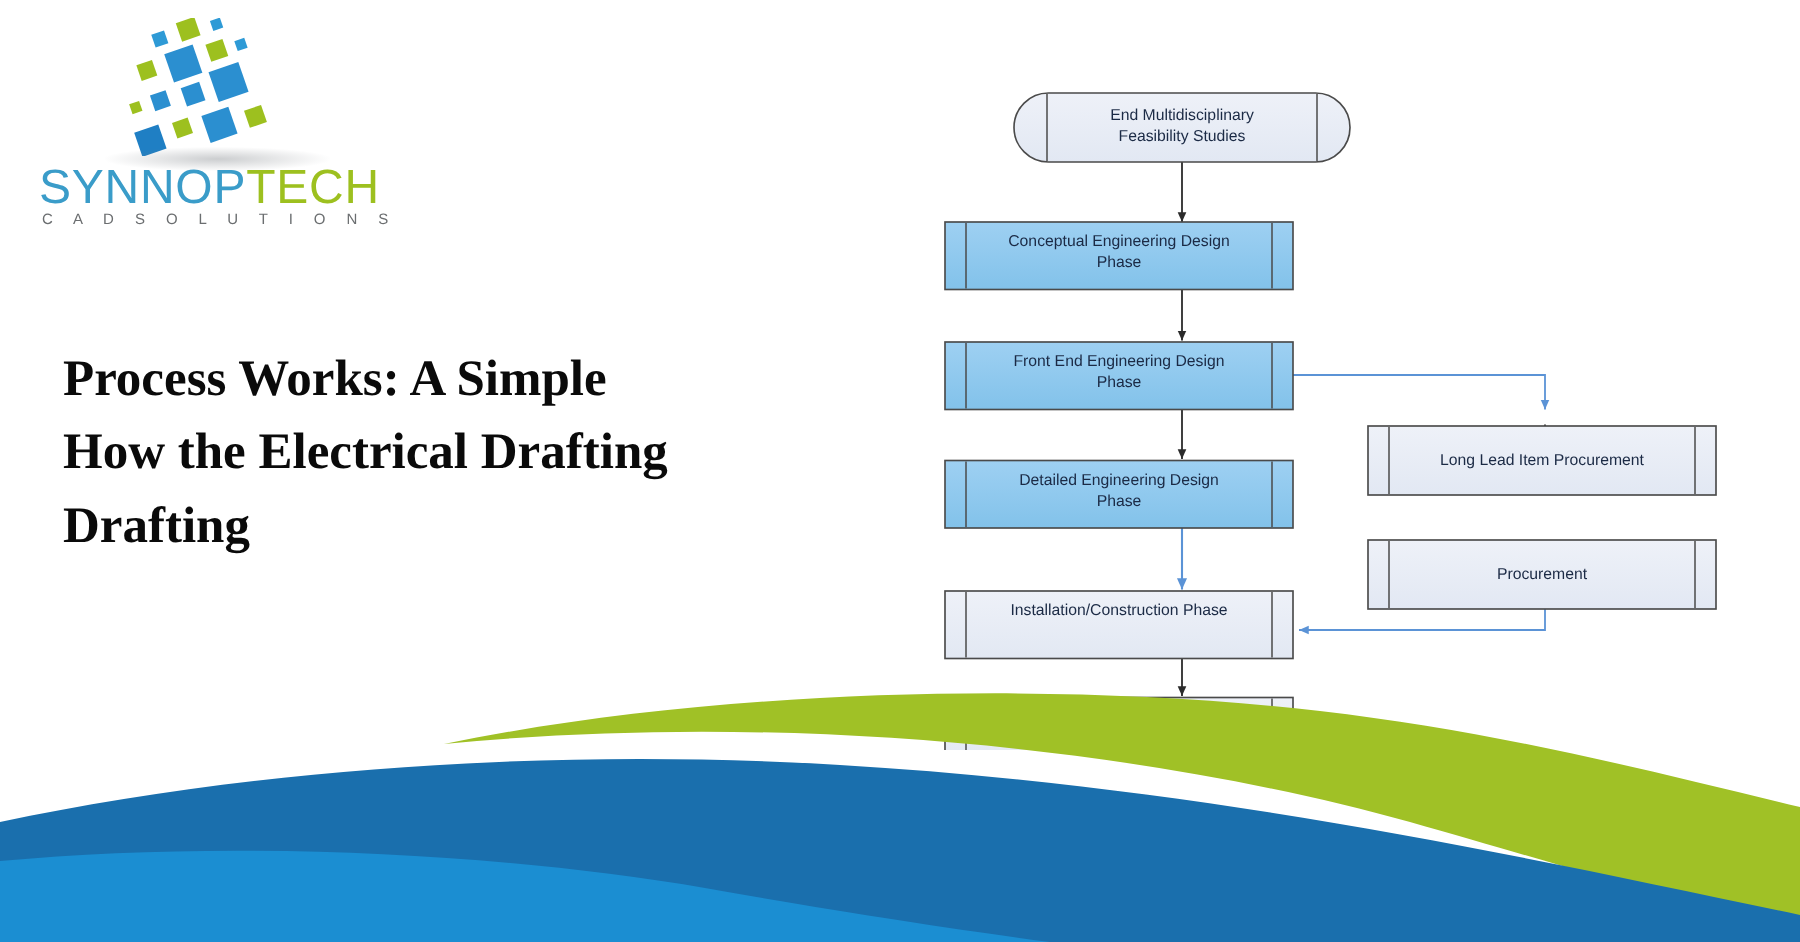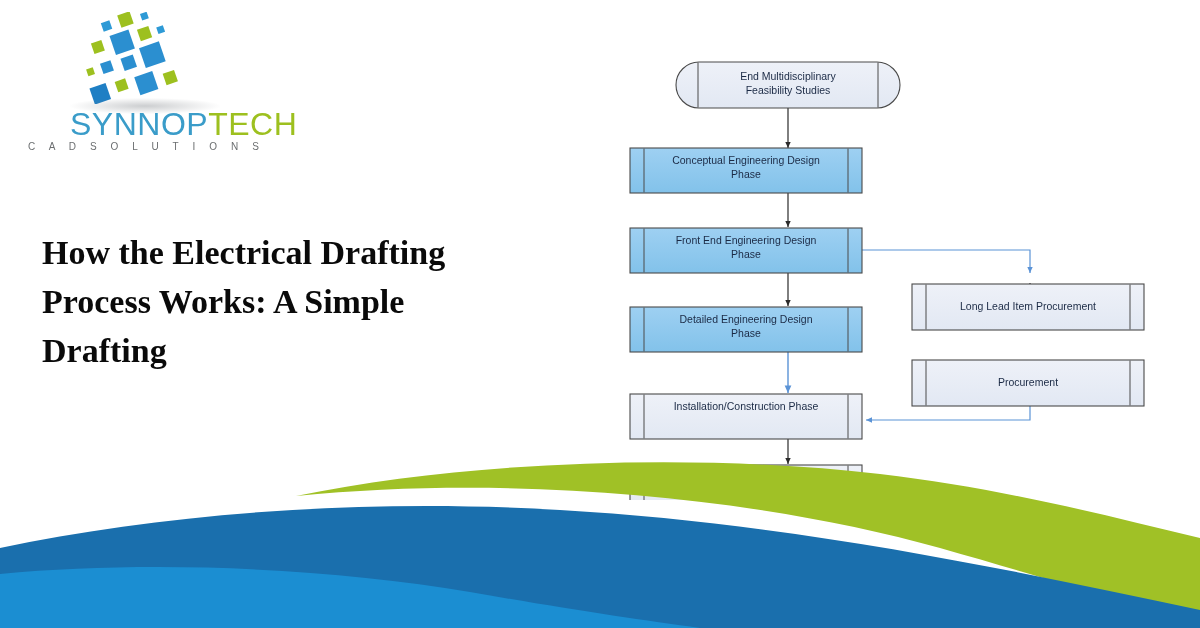--- a/index.html
+++ b/index.html
@@ -11,21 +11,21 @@
 
   
   #logo{position:absolute;left:22px;top:12px;width:230px;height:150px;}
   #logo-mark{position:absolute;left:58px;top:0px;width:110px;height:92px;}
   #logo-shadow{
     position:absolute;left:48px;top:86px;width:150px;height:16px;
     background:radial-gradient(ellipse at center, rgba(120,125,130,.38) 0%, rgba(120,125,130,.14) 45%, rgba(255,255,255,0) 72%);
   }
   .wordmark{
     position:absolute;left:4px;top:95px;width:226px;
-    font-size:32px;letter-spacing:.5px;font-weight:400;line-height:34px;white-space:nowrap;margin-left:44px;
+    font-size:32px;letter-spacing:.5px;font-weight:400;line-height:34px;white-space:nowrap;
   }
   .wm-blue{color:#3a9cc9;}
   .wm-green{color:#9dc01f;}
   .subwordmark{
     position:absolute;left:6px;top:129px;width:226px;
     font-size:10px;letter-spacing:5.6px;color:#6b6e70;white-space:nowrap;
   }
 
   
   #headline{
@@ -71,22 +71,22 @@
         <rect x="76" y="70" width="12" height="12" fill="#9dc01f"></rect>
       </g>
     </svg>
     <div id="logo-shadow"></div>
 
     <div class="wordmark"><span class="wm-blue">SYNNOP</span><span class="wm-green">TECH</span></div>
     <div class="subwordmark">C A D   S O L U T I O N S</div>
   </div>
 
   <div id="headline">
+    <span class="ln">Process Works: A Simple</span>
     <span class="ln">How the Electrical Drafting</span>
-    <span class="ln">Process Works: A Simple</span>
     <span class="ln">Drafting</span>
   </div>
 
   <svg id="flow" viewBox="0 0 600 470">
     <defs>
       <marker id="arrB" viewBox="0 0 10 10" refX="9" refY="5" markerWidth="6" markerHeight="6" orient="auto-start-reverse">
         <path d="M0,1 L9,5 L0,9 z" fill="#2b2b2b"></path>
       </marker>
       <marker id="arrU" viewBox="0 0 10 10" refX="9" refY="5" markerWidth="6" markerHeight="6" orient="auto-start-reverse">
         <path d="M0,1 L9,5 L0,9 z" fill="#5b93d6"></path>

